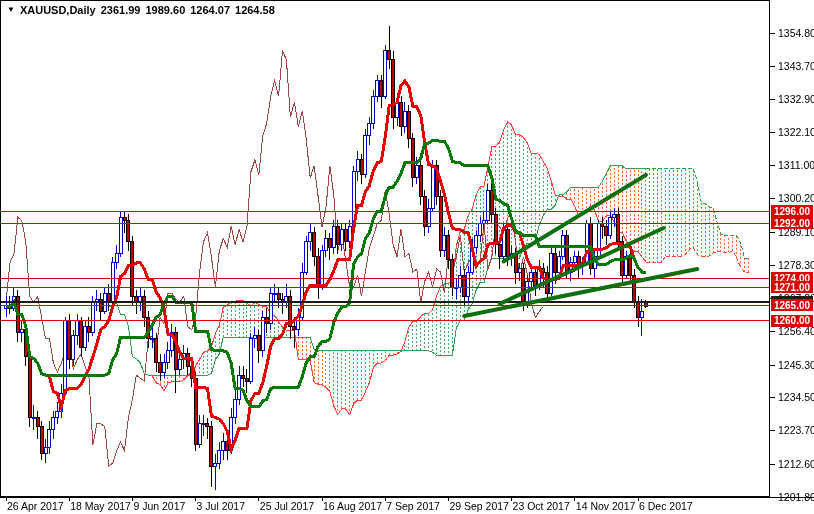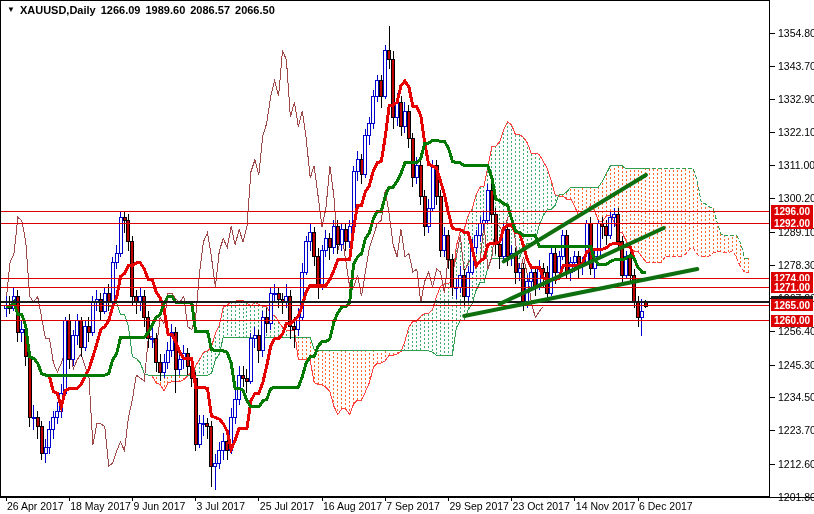--- a/index.html
+++ b/index.html
@@ -10,24 +10,24 @@
   .chart-title .tri{font-size:8px;transform:translateY(-1px);}
   svg{position:absolute;left:0;top:0;}
 </style>
 </head>
 <body>
 
 <div class="window">
   <div class="chart-title">
     <span class="tri">▼</span>
     <span>XAUUSD,Daily</span>
-    <span>1266.09</span>
+    <span>2361.99</span>
     <span>1989.60</span>
-    <span>2086.57</span>
-    <span>2066.50</span>
+    <span>1264.07</span>
+    <span>1264.58</span>
   </div>
   <svg id="chart" width="814" height="514" shape-rendering="crispEdges">
       <rect x="0" y="0" width="814" height="514" fill="#ffffff"></rect>
       <line x1="108.7" y1="306.8724832214765" x2="108.7" y2="306.8724832214765" stroke="#3fae6e" stroke-width="1" stroke-dasharray="2,2"></line>
       <line x1="112.65" y1="306.8724832214765" x2="112.65" y2="306.8724832214765" stroke="#3fae6e" stroke-width="1" stroke-dasharray="2,2"></line>
       <line x1="116.60000000000001" y1="302.3239780353874" x2="116.60000000000001" y2="302.3239780353874" stroke="#3fae6e" stroke-width="1" stroke-dasharray="2,2"></line>
       <line x1="120.55000000000001" y1="314.4533251982916" x2="120.55000000000001" y2="314.4533251982916" stroke="#3fae6e" stroke-width="1" stroke-dasharray="2,2"></line>
       <line x1="124.5" y1="314.4533251982916" x2="124.5" y2="314.4533251982916" stroke="#3fae6e" stroke-width="1" stroke-dasharray="2,2"></line>
       <line x1="128.45" y1="326.5826723611958" x2="128.45" y2="326.5826723611958" stroke="#3fae6e" stroke-width="1" stroke-dasharray="2,2"></line>
       <line x1="132.4" y1="356.9060402684563" x2="132.4" y2="356.9060402684563" stroke="#3fae6e" stroke-width="1" stroke-dasharray="2,2"></line>

